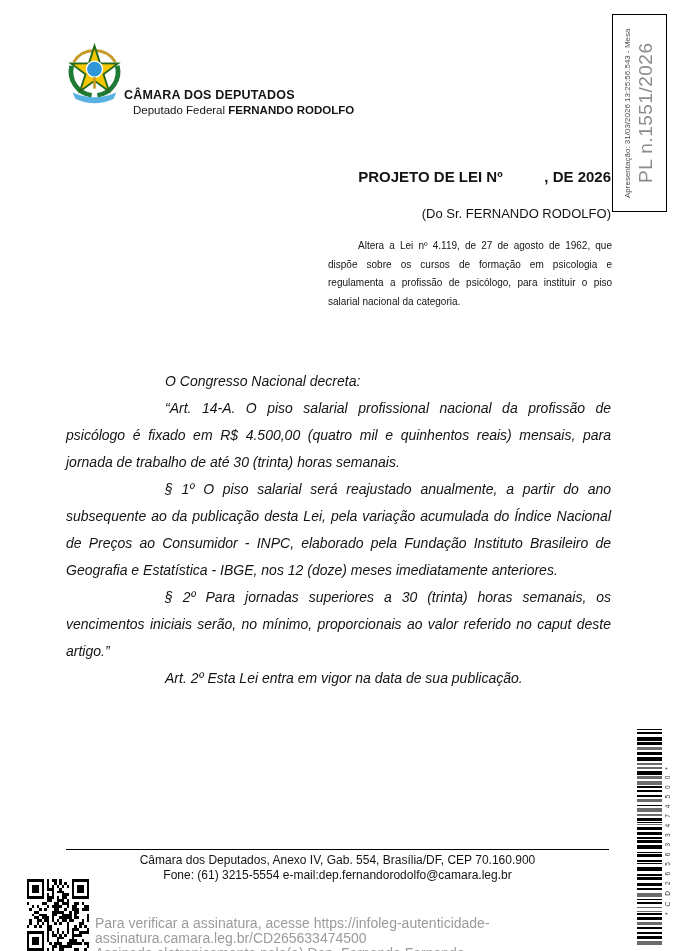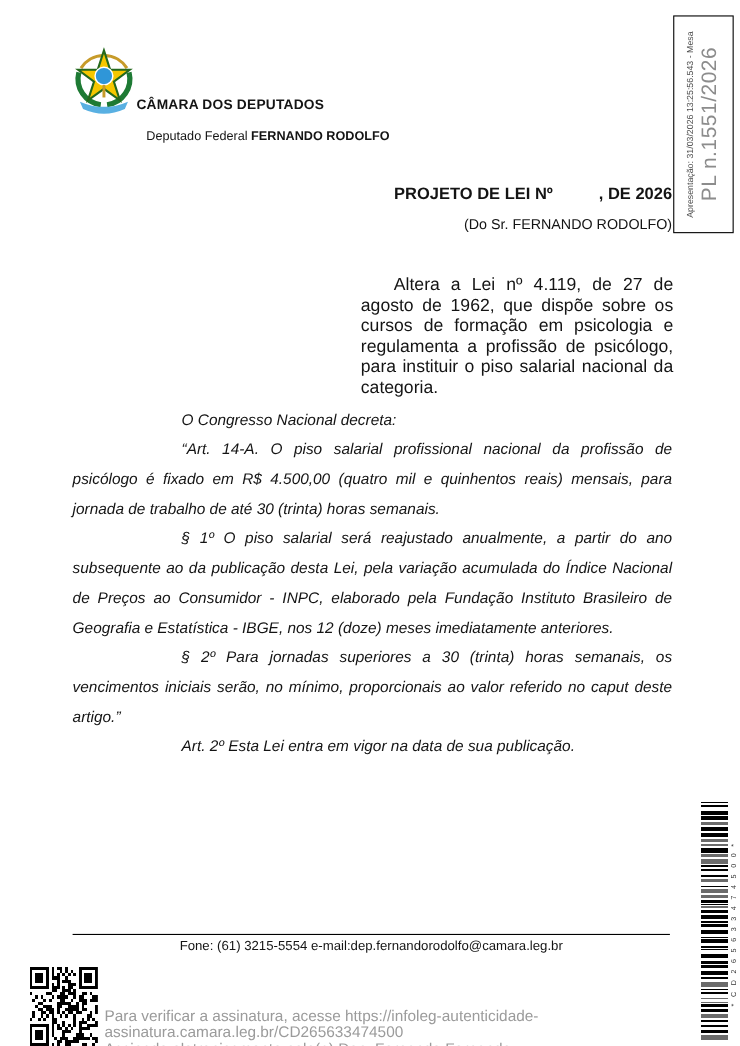--- a/index.html
+++ b/index.html
@@ -5,39 +5,39 @@
   html,body{margin:0;padding:0;background:#fff;}
   .page{
     position:relative;width:673px;height:951px;background:#ffffff;
     font-family:"Liberation Sans","DejaVu Sans",sans-serif;color:#141414;
     overflow:hidden;
   }
   
   .logo{position:absolute;left:66px;top:43px;width:57px;height:62px;}
   .header-text{position:absolute;left:124px;top:88px;}
   .org{font-size:12.5px;font-weight:bold;letter-spacing:.2px;}
-  .deputy{font-size:11.5px;margin-left:9px;margin-top:16px;}
+  .deputy{font-size:11.5px;margin-left:9px;margin-top:2px;}
   .deputy b{font-weight:bold;}
   
   .stamp{
     position:absolute;left:612px;top:14px;width:55px;height:198px;
     border:1px solid #000;background:#fff;box-sizing:border-box;
     display:flex;flex-direction:row;align-items:center;justify-content:center;gap:3px;
   }
   .vtext{writing-mode:vertical-rl;transform:rotate(180deg);}
   .stamp-small{font-size:8px;color:#4d4d4d;text-align:center;height:190px;}
   .stamp-big{font-size:19px;color:#8c8c8c;text-align:center;height:190px;letter-spacing:.5px;}
   
   .doc-title{position:absolute;left:66px;top:168px;width:545px;text-align:right;}
   .doc-title h1{margin:0;font-size:15px;font-weight:bold;white-space:pre;}
-  .author{margin-top:11px;font-size:13px;}
+  .author{margin-top:21px;font-size:13px;}
   
   .ementa{
-    position:absolute;left:328px;top:251px;width:284px;
-    font-size:16px;line-height:18.6px;text-align:justify;text-indent:30px;
+    position:absolute;left:328px;top:237px;width:284px;
+    font-size:10px;line-height:18.6px;text-align:justify;text-indent:30px;
   }
   
   .body{position:absolute;left:66px;top:368px;width:545px;font-style:italic;}
   .body p{margin:0;font-size:14px;line-height:27px;text-align:justify;text-indent:99px;}
   .body p.sp{margin-top:9px;}
   
   .rule{position:absolute;left:66px;top:849px;width:543px;border-top:1.5px solid #000;}
   .footer{position:absolute;left:66px;top:853px;width:543px;text-align:center;font-size:12px;line-height:14.6px;}
   
   .qr{position:absolute;left:27px;top:879px;width:62px;height:72px;}
@@ -85,20 +85,21 @@
   <div class="body">
     <p>O Congresso Nacional decreta:</p>
     <p>“Art. 14-A. O piso salarial profissional nacional da profissão de psicólogo é fixado em R$ 4.500,00 (quatro mil e quinhentos reais) mensais, para jornada de trabalho de até 30 (trinta) horas semanais.</p>
     <p>§ 1º O piso salarial será reajustado anualmente, a partir do ano subsequente ao da publicação desta Lei, pela variação acumulada do Índice Nacional de Preços ao Consumidor - INPC, elaborado pela Fundação Instituto Brasileiro de Geografia e Estatística - IBGE, nos 12 (doze) meses imediatamente anteriores.</p>
     <p>§ 2º Para jornadas superiores a 30 (trinta) horas semanais, os vencimentos iniciais serão, no mínimo, proporcionais ao valor referido no caput deste artigo.”</p>
     <p>Art. 2º Esta Lei entra em vigor na data de sua publicação.</p>
   </div>
 
   <div class="rule"></div>
   <div class="footer">
+    <div>Câmara dos Deputados, Anexo IV, Gab. 554, Brasília/DF, CEP 70.160.900</div>
     <div>Fone: (61) 3215-5554 e-mail:dep.fernandorodolfo@camara.leg.br</div>
   </div>
 
   <div class="qr">
     <svg id="qr" viewBox="0 0 25 25" preserveAspectRatio="none" xmlns="http://www.w3.org/2000/svg">
         <rect x="8" y="0" width="1" height="1"></rect>
         <rect x="10" y="0" width="1" height="1"></rect>
         <rect x="11" y="0" width="1" height="1"></rect>
         <rect x="13" y="0" width="1" height="1"></rect>
         <rect x="8" y="1" width="1" height="1"></rect>

